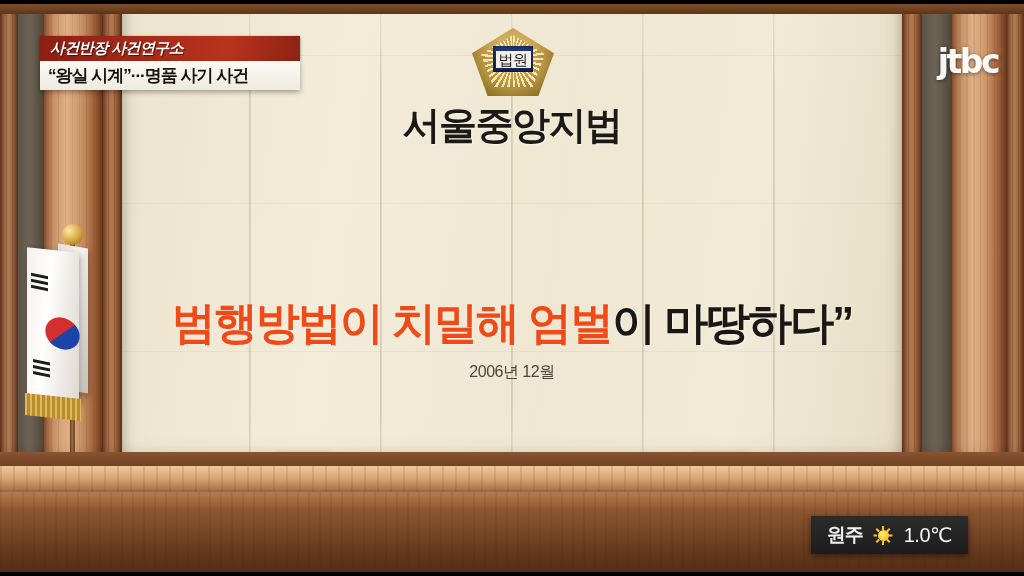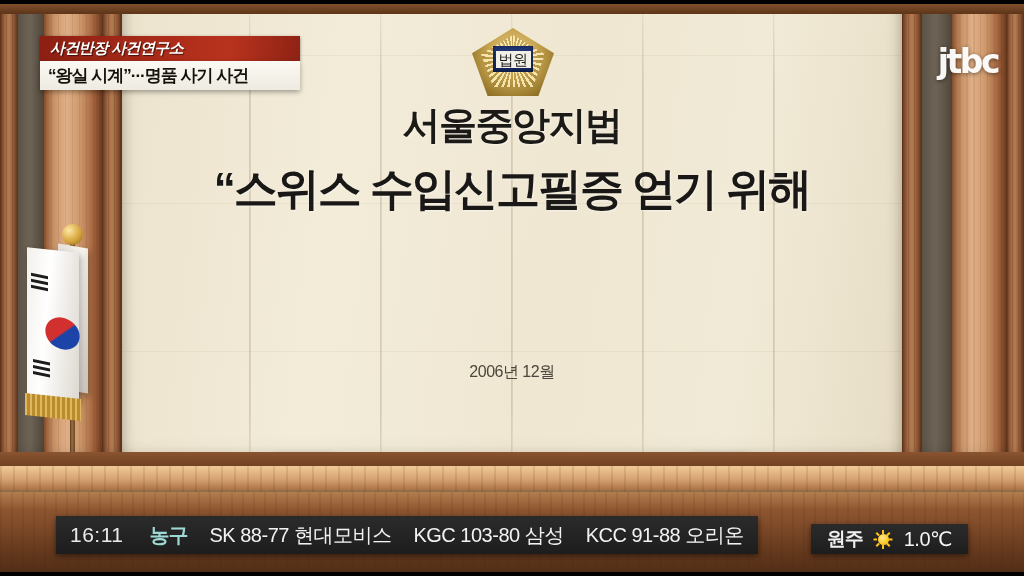--- a/index.html
+++ b/index.html
@@ -198,21 +198,21 @@
     background:linear-gradient(180deg,#2b2b2b 0%,#1d1d1d 100%);
     padding:0 14px; box-shadow:0 2px 6px rgba(0,0,0,.5);
   }
   .tk-time { color:#e9e9e9; font-size:21px; letter-spacing:.5px; padding-right:26px;
     font-family:"Liberation Sans",sans-serif; }
   .tk-sport { color:#9fd8d5; font-size:20px; font-weight:bold; letter-spacing:-1px; padding-right:22px; }
   .tk-score { color:#f2f2f2; font-size:20px; letter-spacing:-.5px; padding-right:22px; white-space:nowrap; }
   .tk-score:last-child { padding-right:0; }
 
   .weather {
-    position:absolute; right:56px; bottom:22px; height:30px;
+    position:absolute; right:56px; bottom:22px; height:38px;
     display:flex; align-items:center; gap:11px; padding:0 16px;
     background:linear-gradient(180deg,#2b2b2b 0%,#1d1d1d 100%);
     box-shadow:0 2px 6px rgba(0,0,0,.5);
   }
   .wx-city { color:#f0f0f0; font-size:19px; font-weight:bold; letter-spacing:-1px; }
   .wx-sun { width:19px; height:19px; position:relative; }
   .wx-sun-core { position:absolute; left:4px; top:4px; width:11px; height:11px; border-radius:50%;
     background:radial-gradient(circle at 40% 35%,#ffe987,#fcc21a 70%,#e9a206); }
   .wx-ray { position:absolute; left:8.5px; top:0; width:2px; height:19px;
     background:linear-gradient(180deg,#fcc21a 0 4px, transparent 4px calc(100% - 4px), #fcc21a calc(100% - 4px) 100%); }
@@ -276,38 +276,33 @@
       <span>사건반장 사건연구소</span>
     </div>
     <div class="banner-bot">
       <span>“왕실 시계”···명품 사기 사건</span>
     </div>
   </div>
 
   <div class="jtbc">jtbc</div>
 
   <div class="court-title">서울중앙지법</div>
-  <div class="quote-line q1">“스위스 수입신고필증 얻기 위해</div>
+  <div class="quote-line q3">
+    <span class="hl">범행방법이 치밀해 엄벌</span><span>이 마땅하다”</span>
+  </div>
   <div class="datenote">2006년 12월</div>
 
   <div class="chair" style="left:268px"></div>
   <div class="chair mid" style="left:464px"></div>
   <div class="chair" style="left:684px"></div>
   <div class="bench">
     <div class="bench-ledge"></div>
     <div class="bench-top"></div>
   </div>
 
-  <div class="ticker">
-    <div class="tk-time">16:11</div>
-    <div class="tk-sport">농구</div>
-    <div class="tk-score">SK 88-77 현대모비스</div>
-    <div class="tk-score">KGC 103-80 삼성</div>
-    <div class="tk-score">KCC 91-88 오리온</div>
-  </div>
 
   <div class="weather">
     <div class="wx-city">원주</div>
     <div class="wx-sun">
       <div class="wx-sun-core"></div>
       <div class="wx-ray"></div>
       <div class="wx-ray" style="transform:rotate(45deg)"></div>
       <div class="wx-ray" style="transform:rotate(90deg)"></div>
       <div class="wx-ray" style="transform:rotate(135deg)"></div>
     </div>

